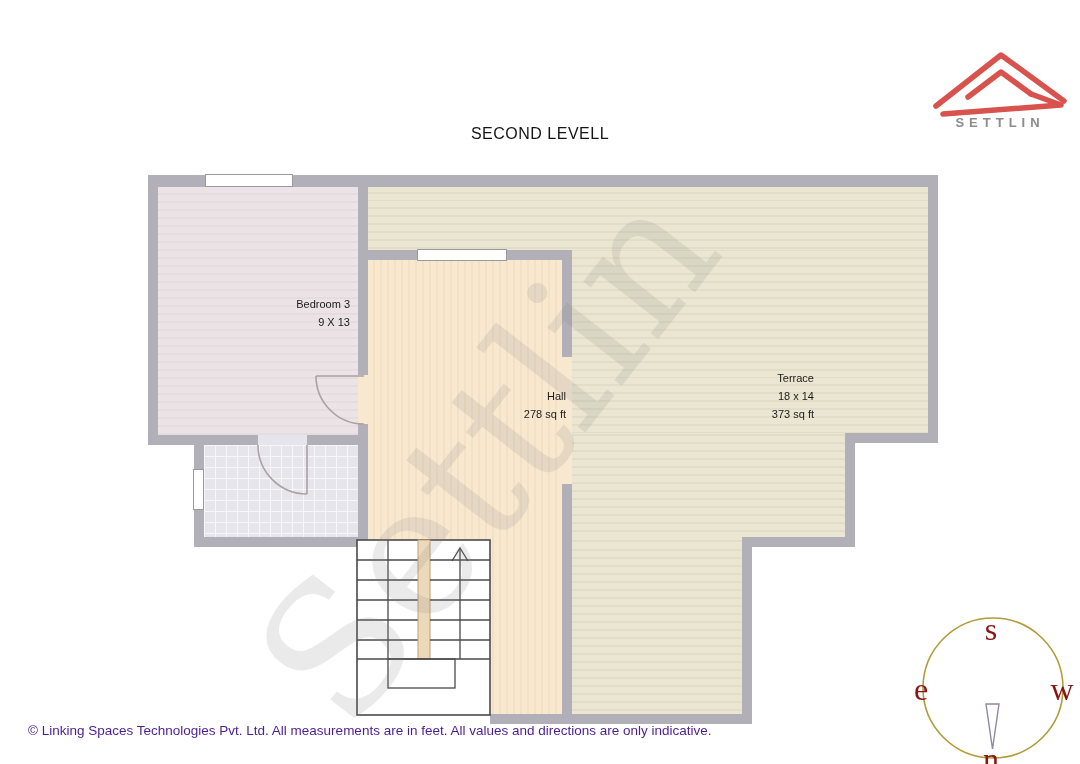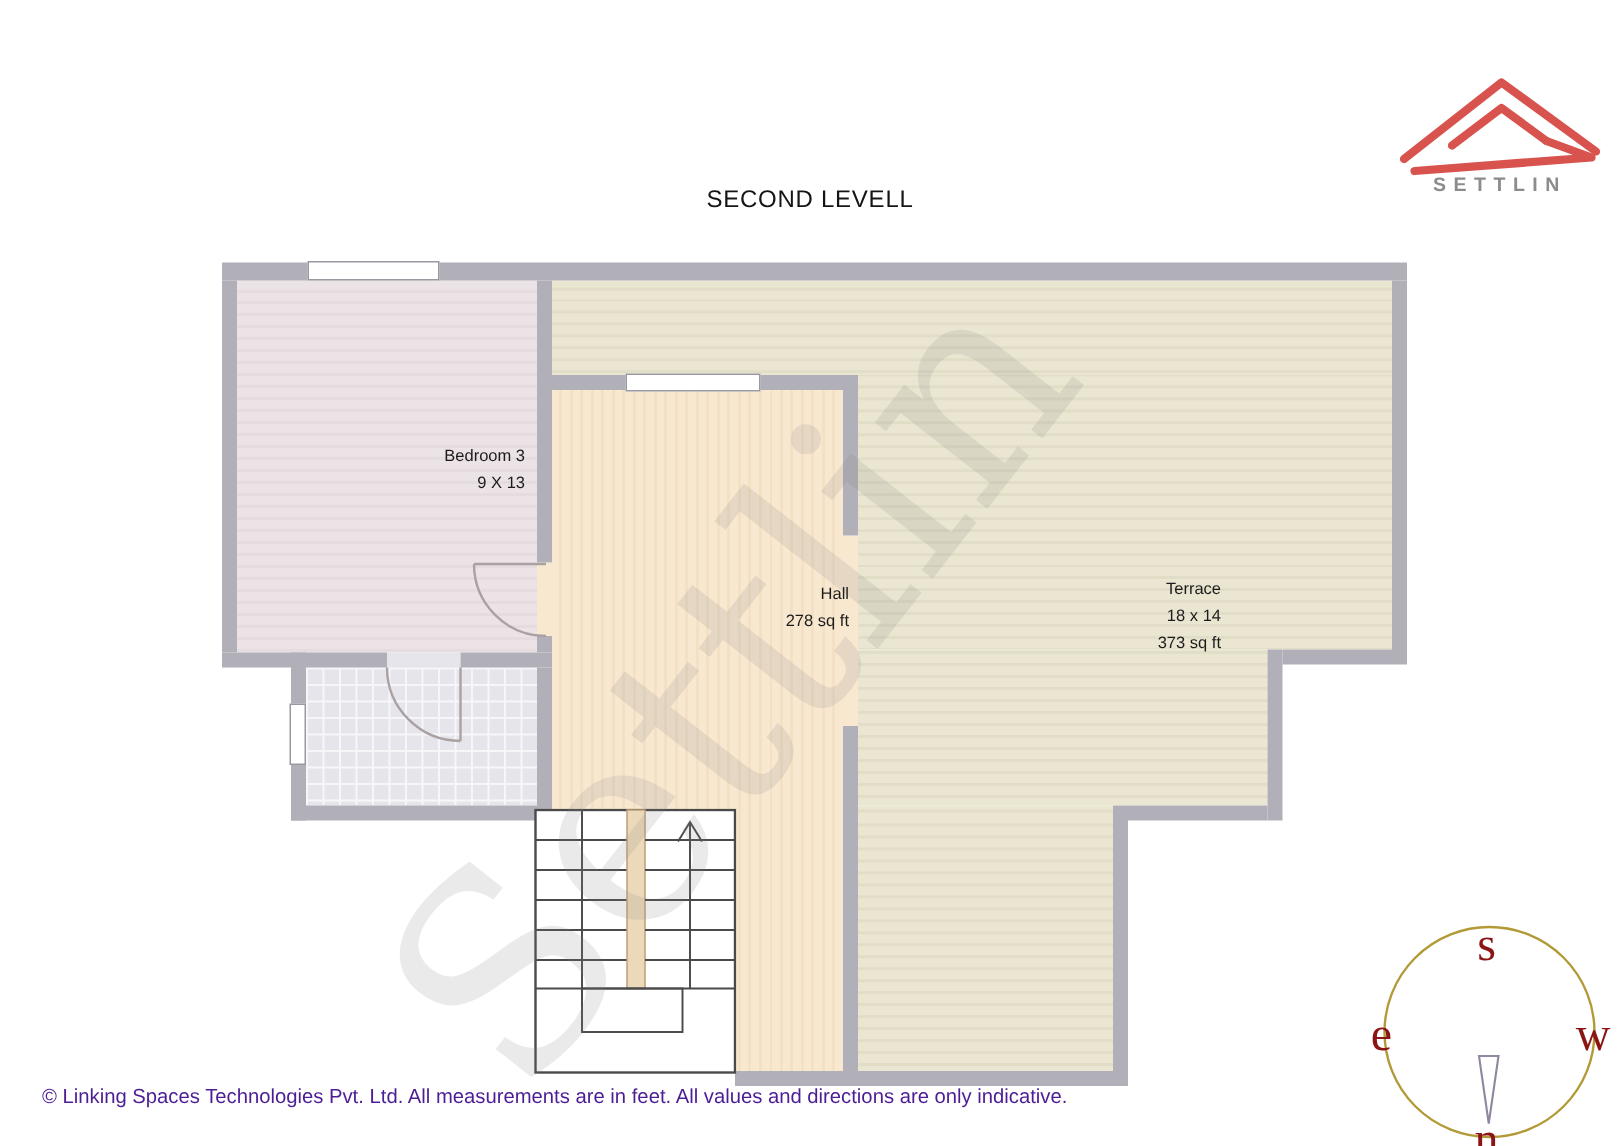--- a/index.html
+++ b/index.html
@@ -129,21 +129,21 @@
   </svg>
 
   <div class="room-label" style="left:150px;top:283px;width:200px">
     <div>Bedroom 3</div>
     <div>9 X 13</div>
   </div>
   <div class="room-label" style="left:366px;top:375px;width:200px">
     <div>Hall</div>
     <div>278 sq ft</div>
   </div>
-  <div class="room-label" style="left:614px;top:372px;width:200px">
+  <div class="room-label" style="left:614px;top:357px;width:200px">
     <div>Terrace</div>
     <div>18 x 14</div>
     <div>373 sq ft</div>
   </div>
 
   <div class="watermark">Settlin</div>
 
   <svg style="left:905px;top:592px;z-index:8" width="175" height="172" viewBox="0 0 175 172">
     <circle class="compass-ring" cx="88" cy="84" r="70"></circle>
     <polygon class="compass-needle" points="81,100 94,100 87.5,145"></polygon>

